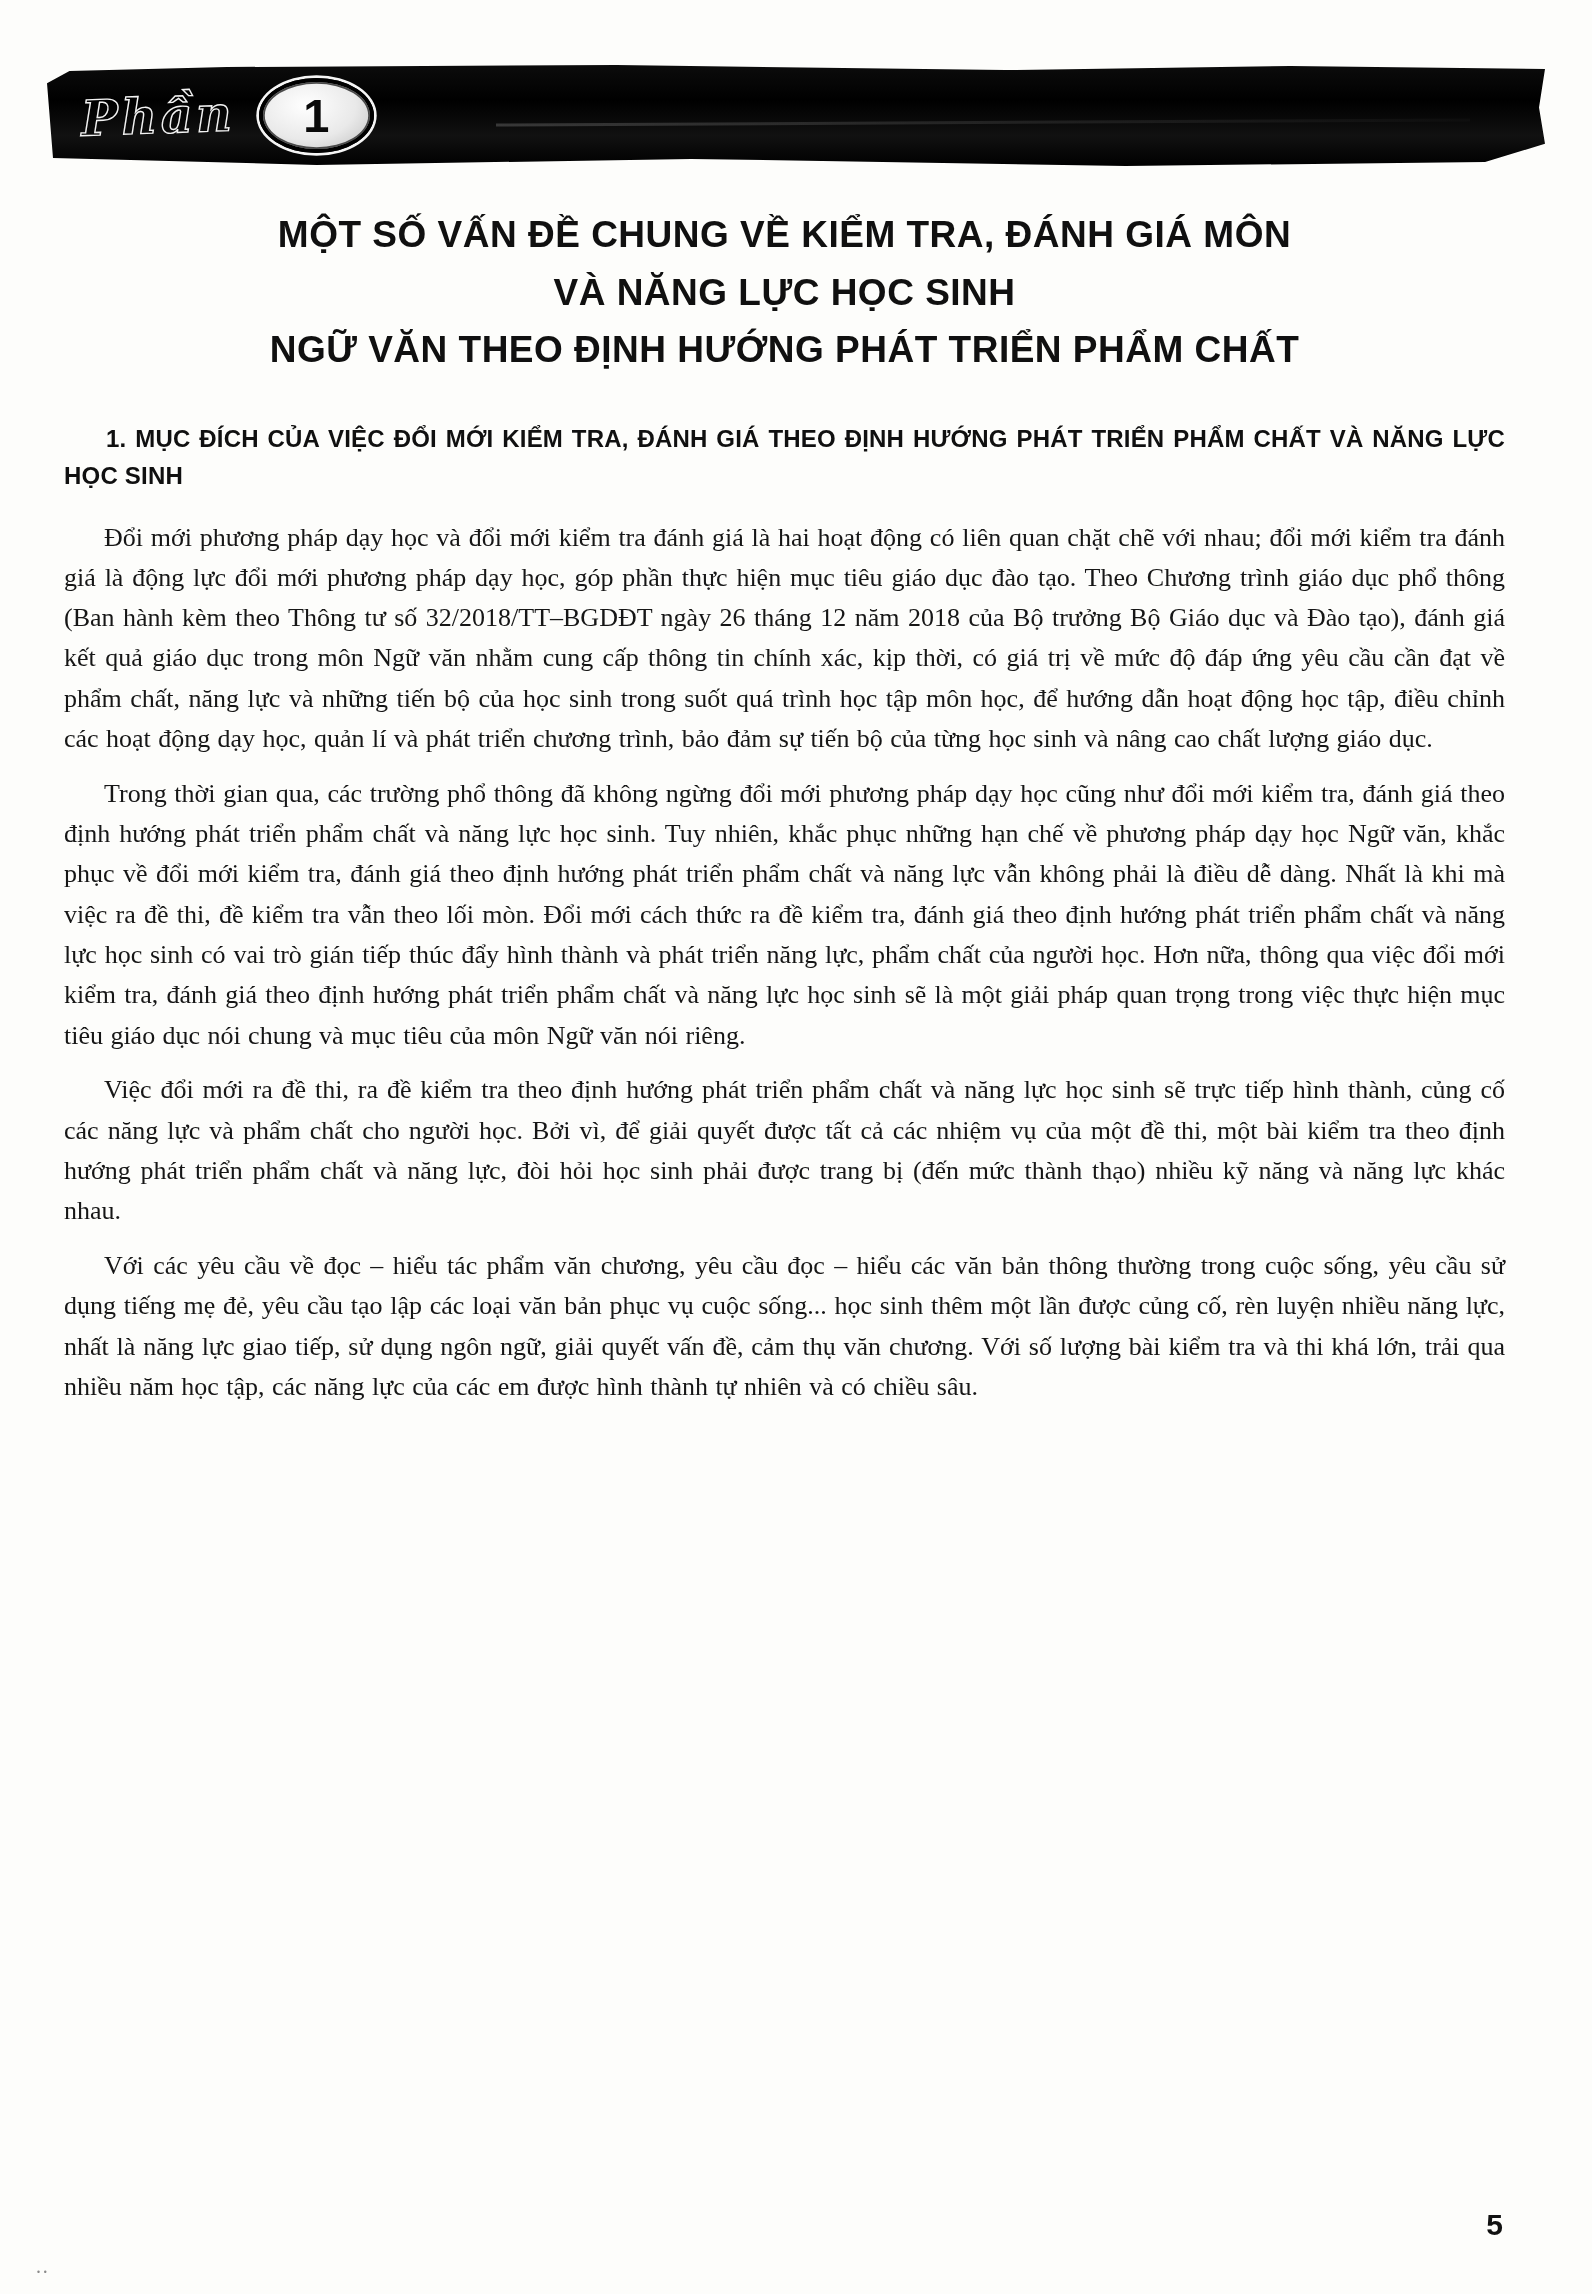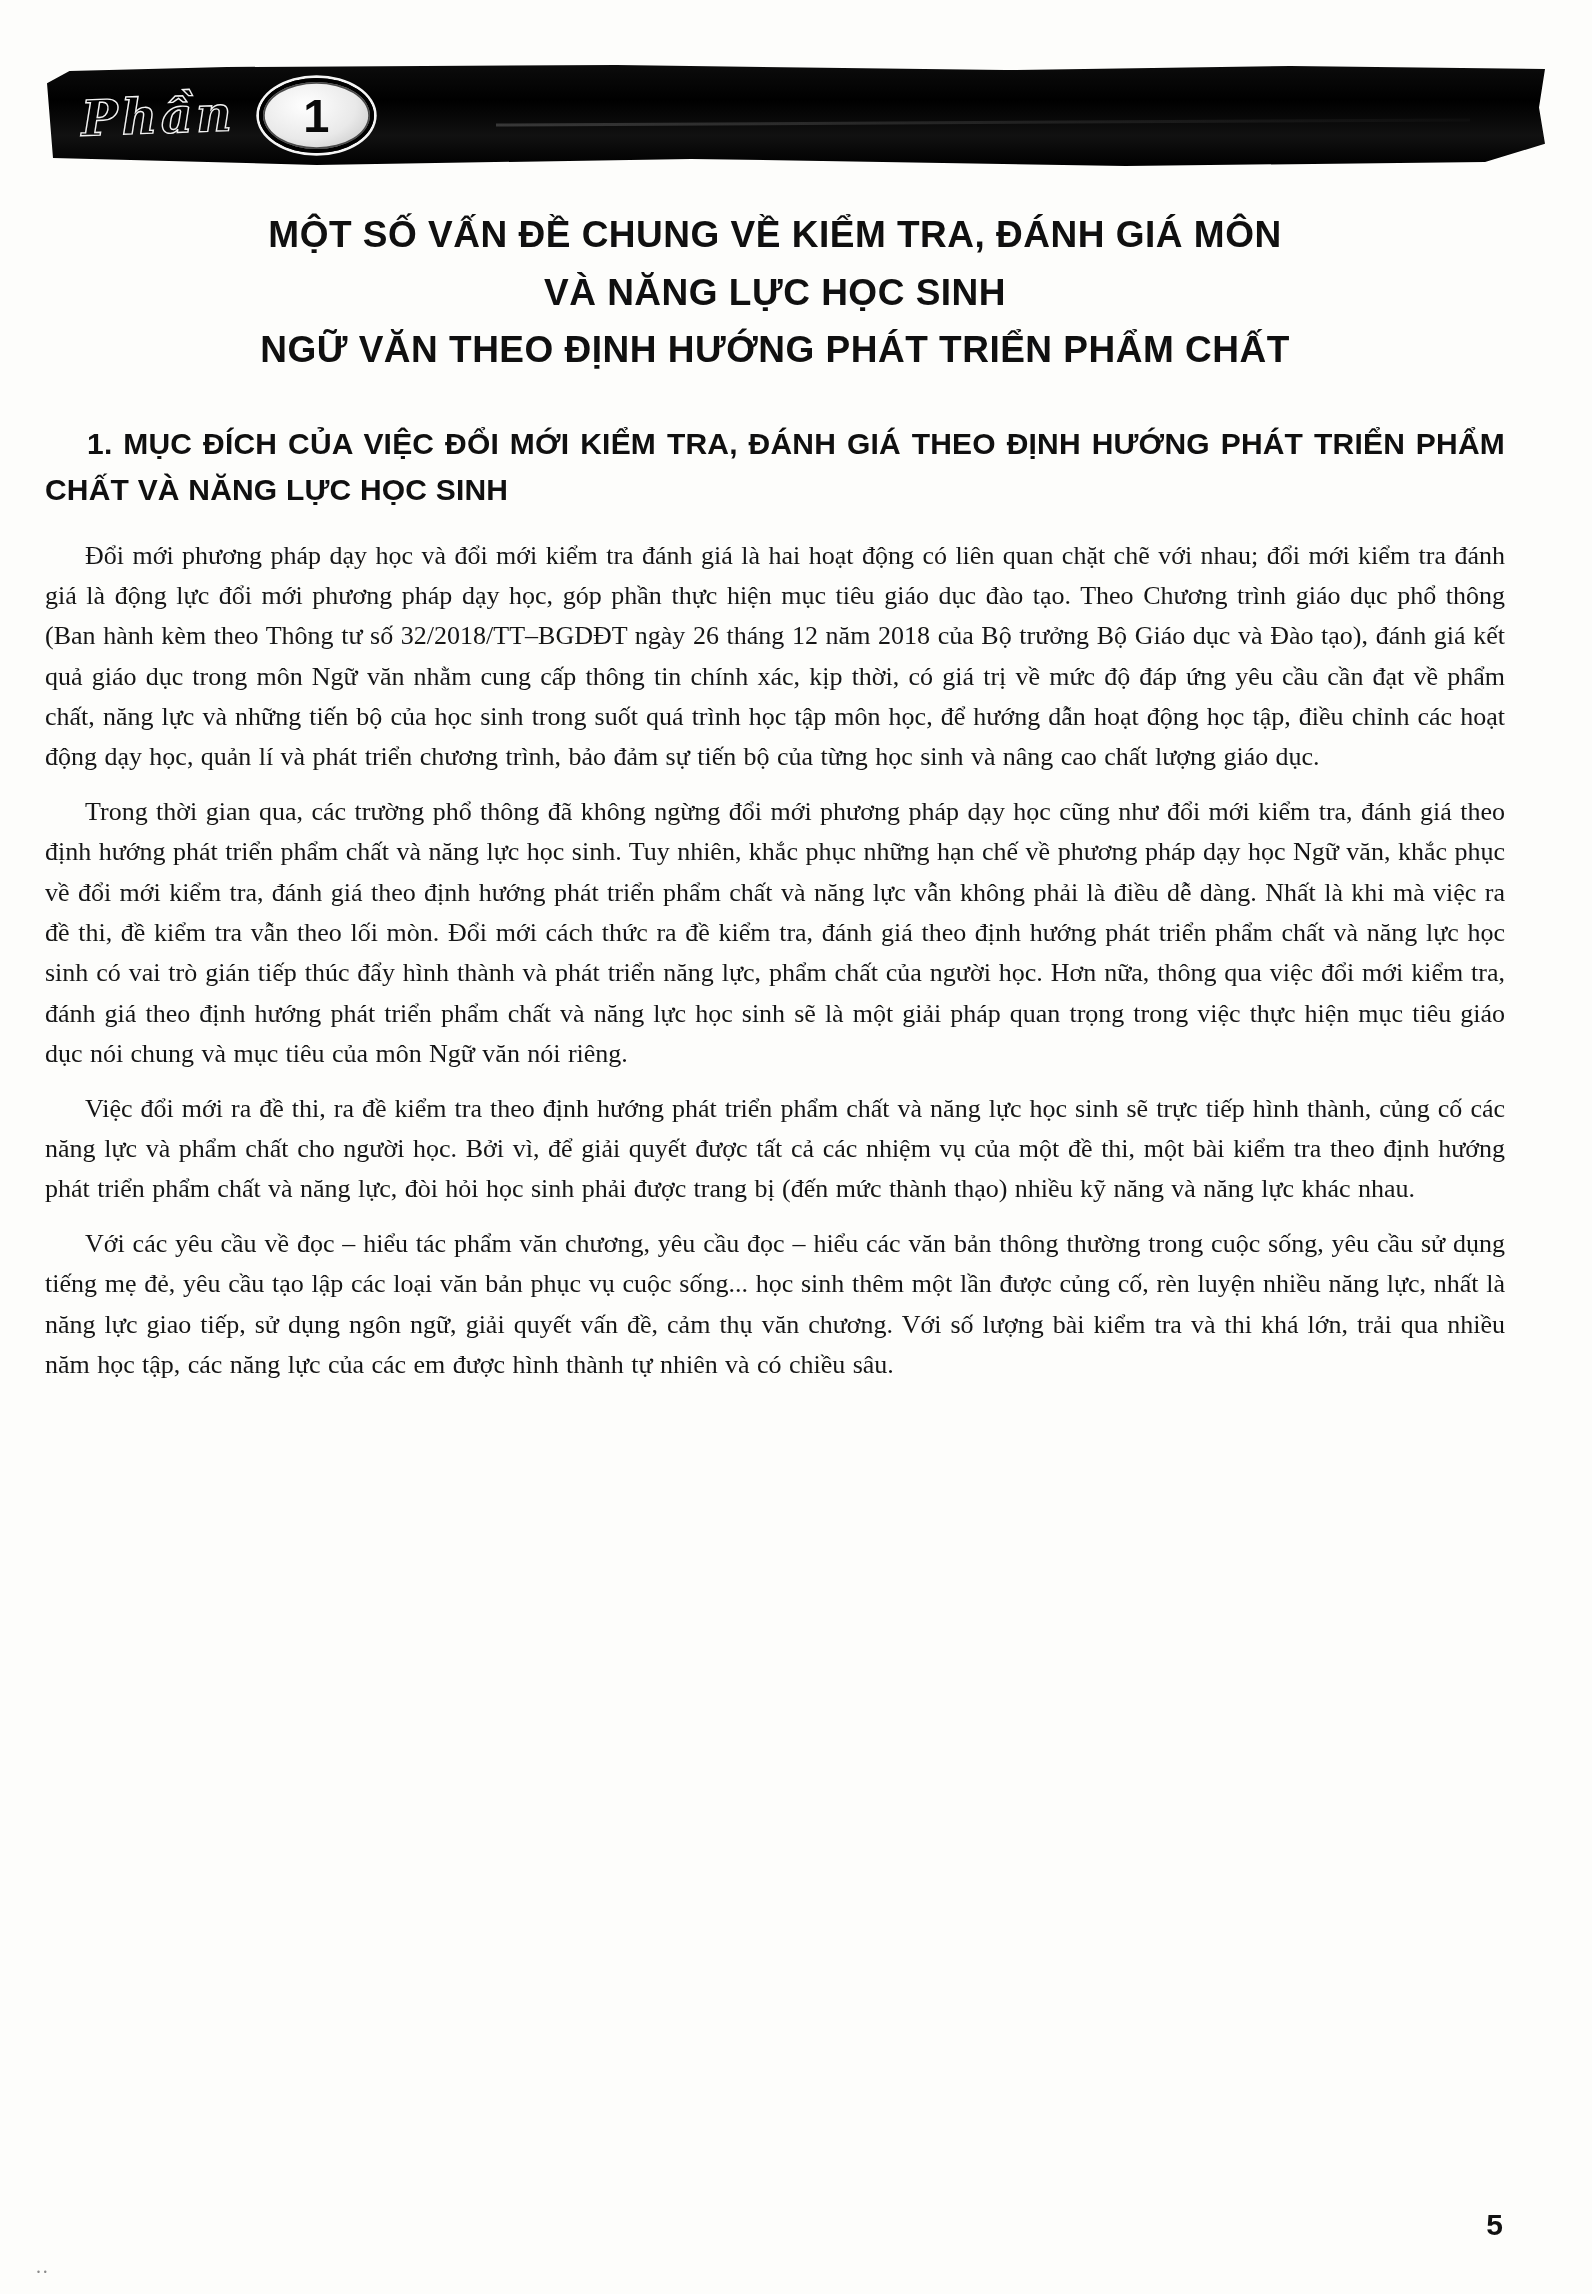--- a/index.html
+++ b/index.html
@@ -69,39 +69,39 @@
     font-family: "Liberation Sans", sans-serif;
     font-weight: bold;
     font-size: 47px;
     color: #0a0a0a;
   }
 
   
   .content {
     position: absolute;
     top: 206px;
-    left: 45px;
+    left: 64px;
     right: 87px;
   }
   .doc-title {
     text-align: center;
     font-family: "Liberation Sans", sans-serif;
     font-weight: bold;
     font-size: 37px;
     line-height: 1.56;
     letter-spacing: 0.5px;
     color: #101010;
     margin: 0 0 42px 0;
   }
   .doc-title span { display: block; }
 
   .section-heading {
     font-family: "Liberation Sans", sans-serif;
     font-weight: bold;
-    font-size: 30px;
+    font-size: 24px;
     line-height: 1.52;
     color: #101010;
     text-align: justify;
     text-indent: 42px;
     margin: 0 0 23.5px 0;
     letter-spacing: 0.2px;
   }
 
   .body-paragraph {
     font-size: 26px;

